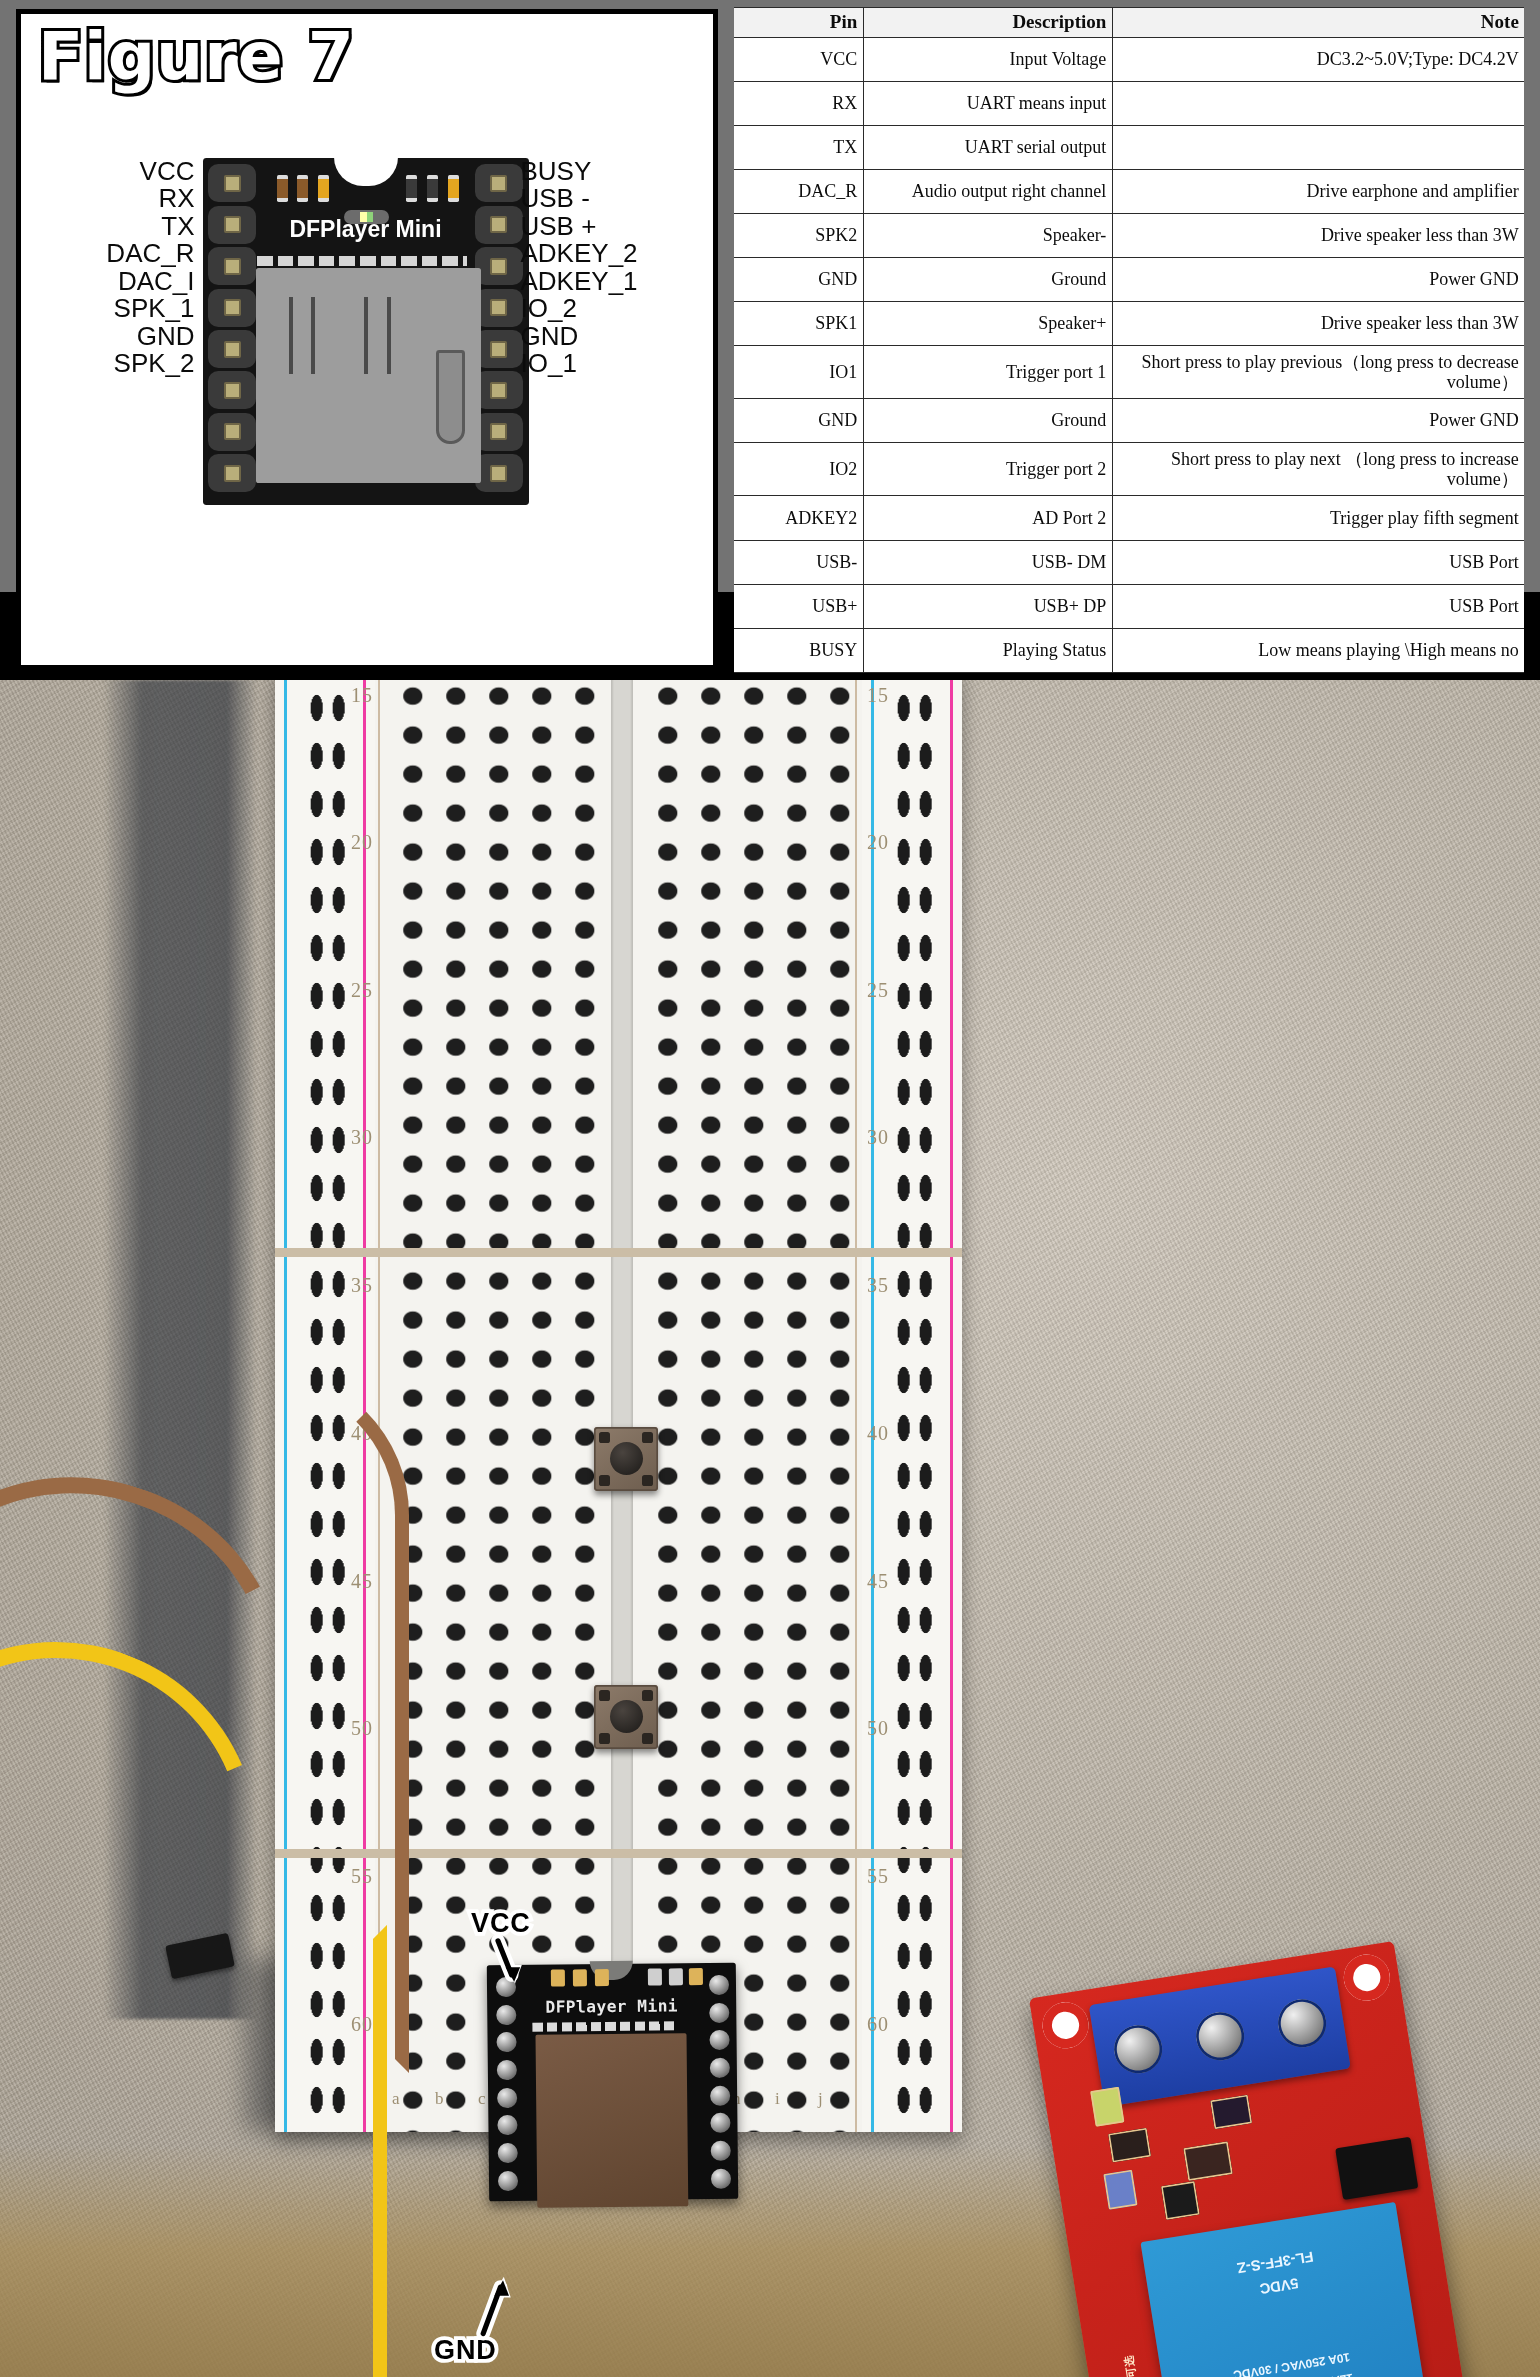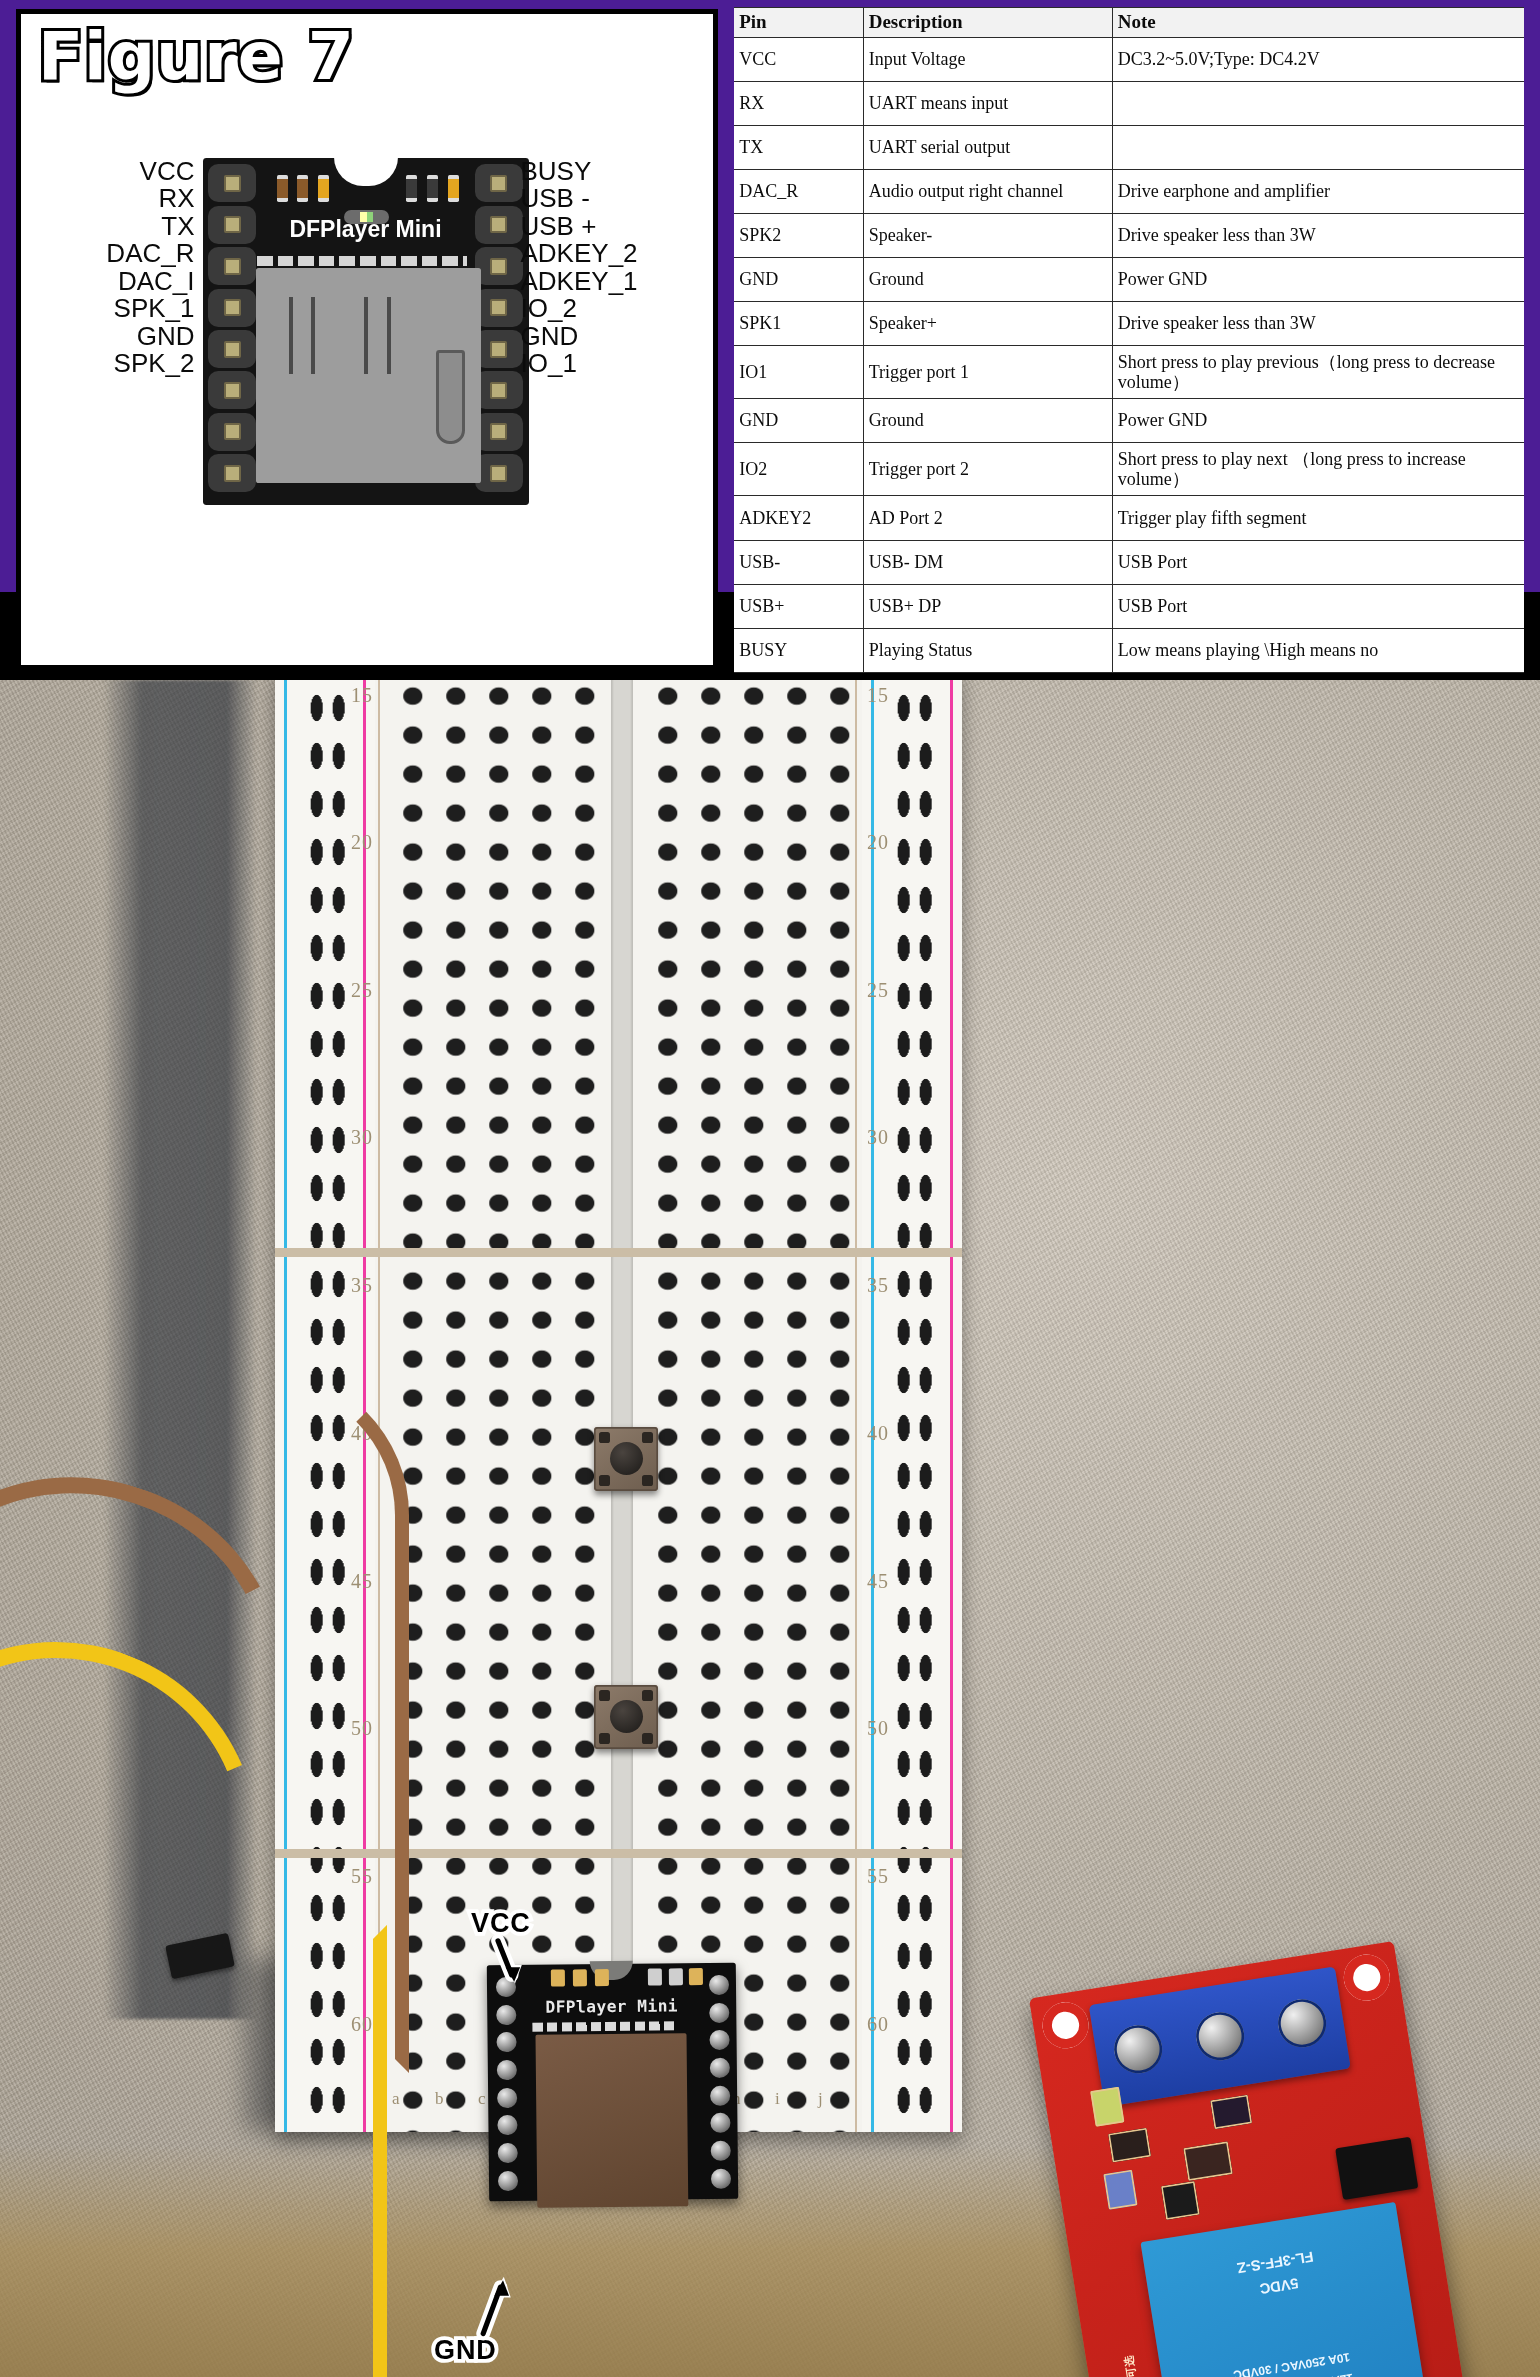--- a/index.html
+++ b/index.html
@@ -7,21 +7,21 @@
   body {
     width: 1540px; height: 2377px;
     font-family: "Liberation Sans", sans-serif;
     overflow: hidden;
     position: relative;
   }
 
   
   #top-panel {
     position: absolute; left:0; top:0; width:1540px; height:592px;
-    background:#4c1d95;
+    background:#737373;
   }
   #diagram-card {
     position:absolute; left:15.5px; top:8.6px; width:702px; height:661px;
     background:#fff; border:5.2px solid #000;
   }
   #figure-title {
     position:absolute; left:20.6px; top:5.2px;
     font-family:"DejaVu Sans", sans-serif;
     font-weight:900; font-size:65px; letter-spacing:0.9px;
     color:#fff;
@@ -93,21 +93,21 @@
     background:#fff;
   }
   table#spec-table {
     width:100%; height:100%; border-collapse:collapse;
     font-family:"Liberation Serif", serif;
     color:#0c0c0c;
   }
   #spec-table th, #spec-table td {
     border-top:1.7px solid #2a2a2a;
     border-bottom:1.7px solid #2a2a2a;
-    text-align:left; vertical-align:middle;
+    text-align:right; vertical-align:middle;
     font-size:18px; line-height:1.15; font-weight:400;
     padding:3.4px 5.2px;
   }
   #spec-table th { background:#f2f2f2; font-weight:bold; font-size:19px; }
   #spec-table td.c-pin, #spec-table th.c-pin { width:129px; border-right:1.7px solid #2a2a2a; }
   #spec-table td.c-desc, #spec-table th.c-desc { width:249px; border-right:1.7px solid #2a2a2a; }
   #spec-table tr.tall td { height:53px; }
 
   
   #photo {

